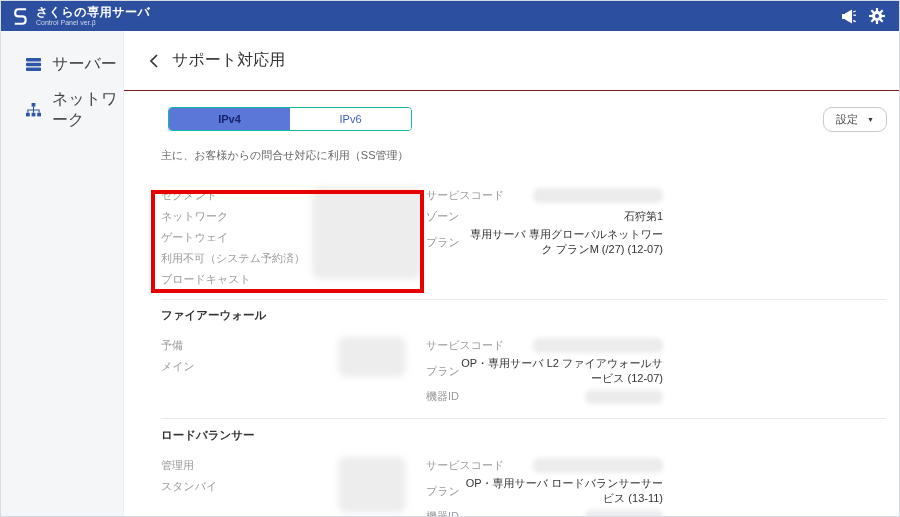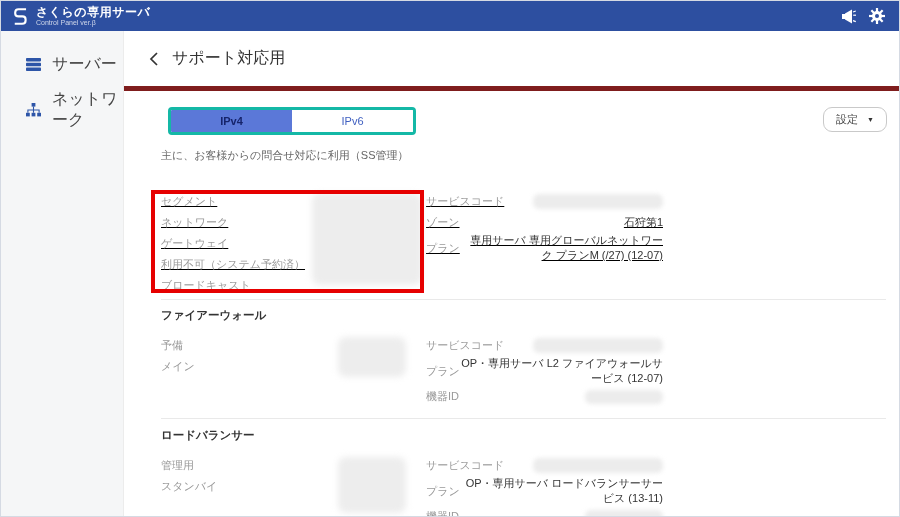--- a/index.html
+++ b/index.html
@@ -15,35 +15,35 @@
   .hdr-icons { display:flex; align-items:center; gap:12px; padding-right:4px; }
   .hdr-icons svg { display:block; cursor:pointer; }
 
   
   .sidebar { position:absolute; top:30px; left:0; width:123px; bottom:0; background:#f5f6f7; border-right:1px solid #ececec; padding-top:16px; }
   .side-item { display:flex; align-items:center; gap:11px; padding:7px 0 7px 25px; font-size:16px; color:#444; cursor:pointer; }
   .side-item svg { display:block; flex-shrink:0; }
 
   
   .main { position:absolute; top:30px; left:123px; right:0; bottom:0; background:#fff; overflow:hidden; }
-  .page-head { position:absolute; top:0; left:0; right:0; height:60px; border-bottom:5px solid #7f1d1d; display:flex; align-items:center; padding-left:25px; gap:13px; }
+  .page-head { position:absolute; top:0; left:0; right:0; height:60px; border-bottom:1px solid #7f1d1d; display:flex; align-items:center; padding-left:25px; gap:13px; }
   .back { display:flex; align-items:center; cursor:pointer; }
   .page-title { font-size:16px; font-weight:normal; color:#333; }
 
   .toolbar { position:absolute; top:76px; left:44px; right:12px; display:flex; justify-content:space-between; align-items:flex-start; }
-  .tab-group { display:flex; border:3px solid #14b8a6; border-radius:4px; overflow:hidden; background:#fff; }
+  .tab-group { display:flex; border:1px solid #14b8a6; border-radius:4px; overflow:hidden; background:#fff; }
   .tab { width:121px; height:22px; line-height:22px; text-align:center; font-size:11px; color:#3f5fc0; cursor:pointer; background:#fff; }
   .tab.selected { background:#5b78d8; color:#16246b; font-weight:bold; }
   .settings-btn { display:flex; align-items:center; gap:9px; height:25px; padding:0 12px; background:#fff; border:1px solid #c9c9c9; border-radius:9px; font-size:11px; color:#444; font-family:inherit; cursor:pointer; }
   .settings-btn .caret { font-size:7px; color:#333; }
 
   .desc { position:absolute; top:117px; left:37px; font-size:11px; color:#666; }
 
   .section { position:absolute; left:37px; width:510px; }
-  .s1 { top:160px;text-decoration:underline; } .s2 { top:277px; } .s3 { top:397px; }
+  .s1 { top:154px; } .s2 { top:277px; } .s3 { top:397px; }
   .divider { position:absolute; left:37px; width:725px; height:1px; background:#e9e9e9; }
   .d1 { top:268px; } .d2 { top:387px; }
   .sec-heading { font-size:11.5px; font-weight:bold; color:#333; line-height:14px; margin-bottom:13px; }
   .sec-body { display:flex; }
   .col-left { width:263px; position:relative; flex-shrink:0; }
   .lrow { height:21px; display:flex; align-items:center; }
   .llabel { font-size:11px; color:#999; }
   .col-right { width:237px; margin-left:2px; }
   .rrow { min-height:21px; display:flex; align-items:center; }
   .rlabel { font-size:11px; color:#999; flex-shrink:0; }

